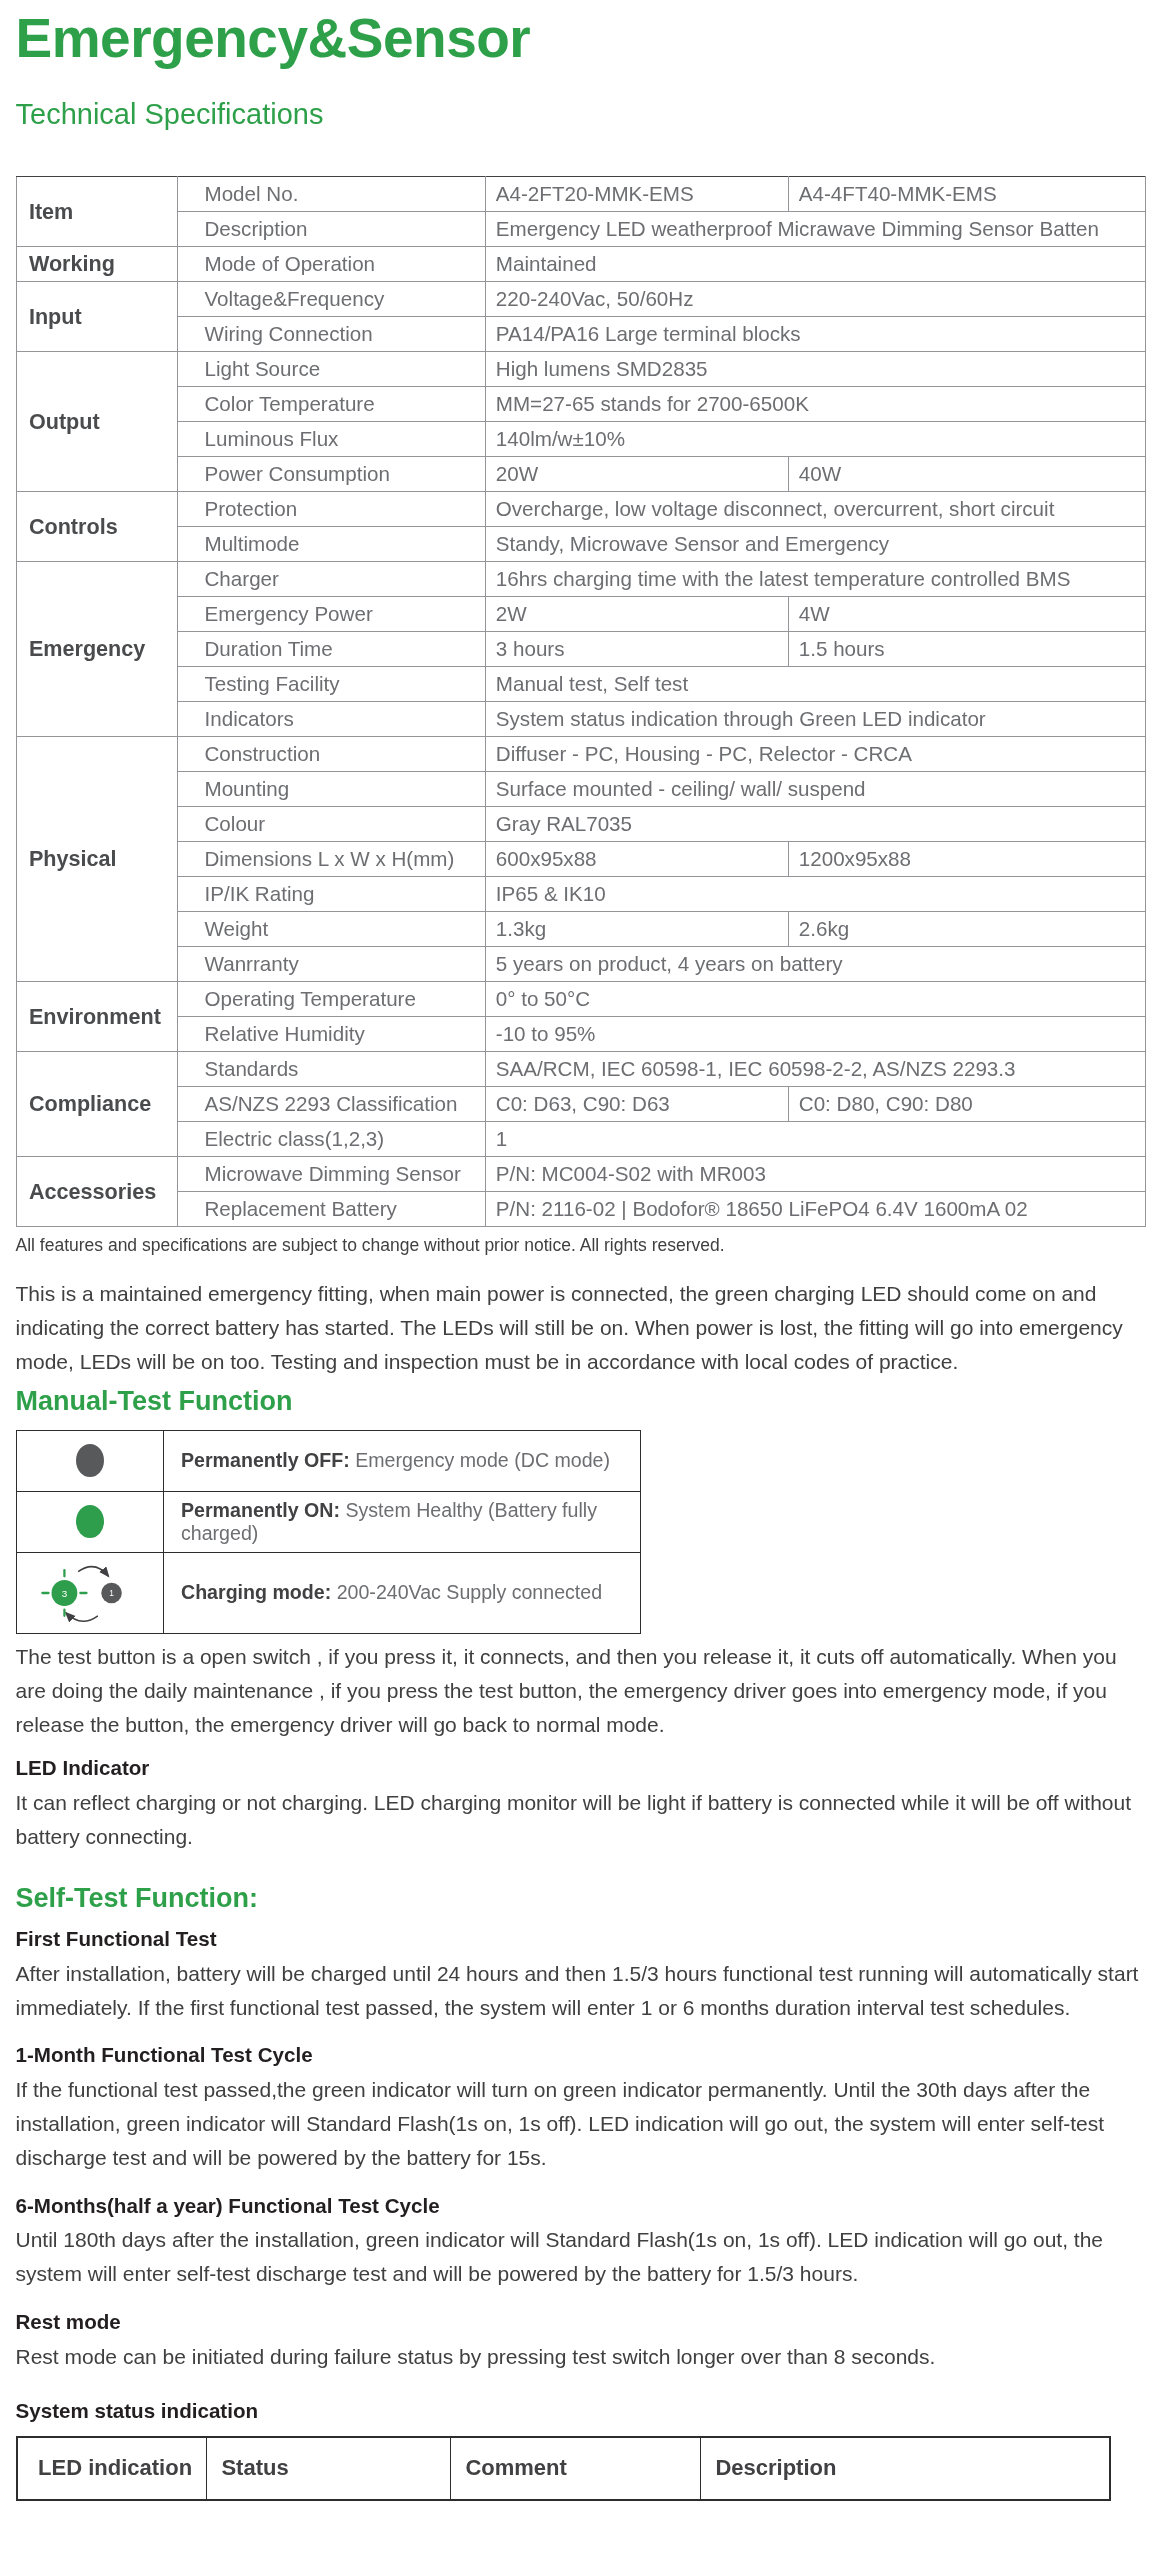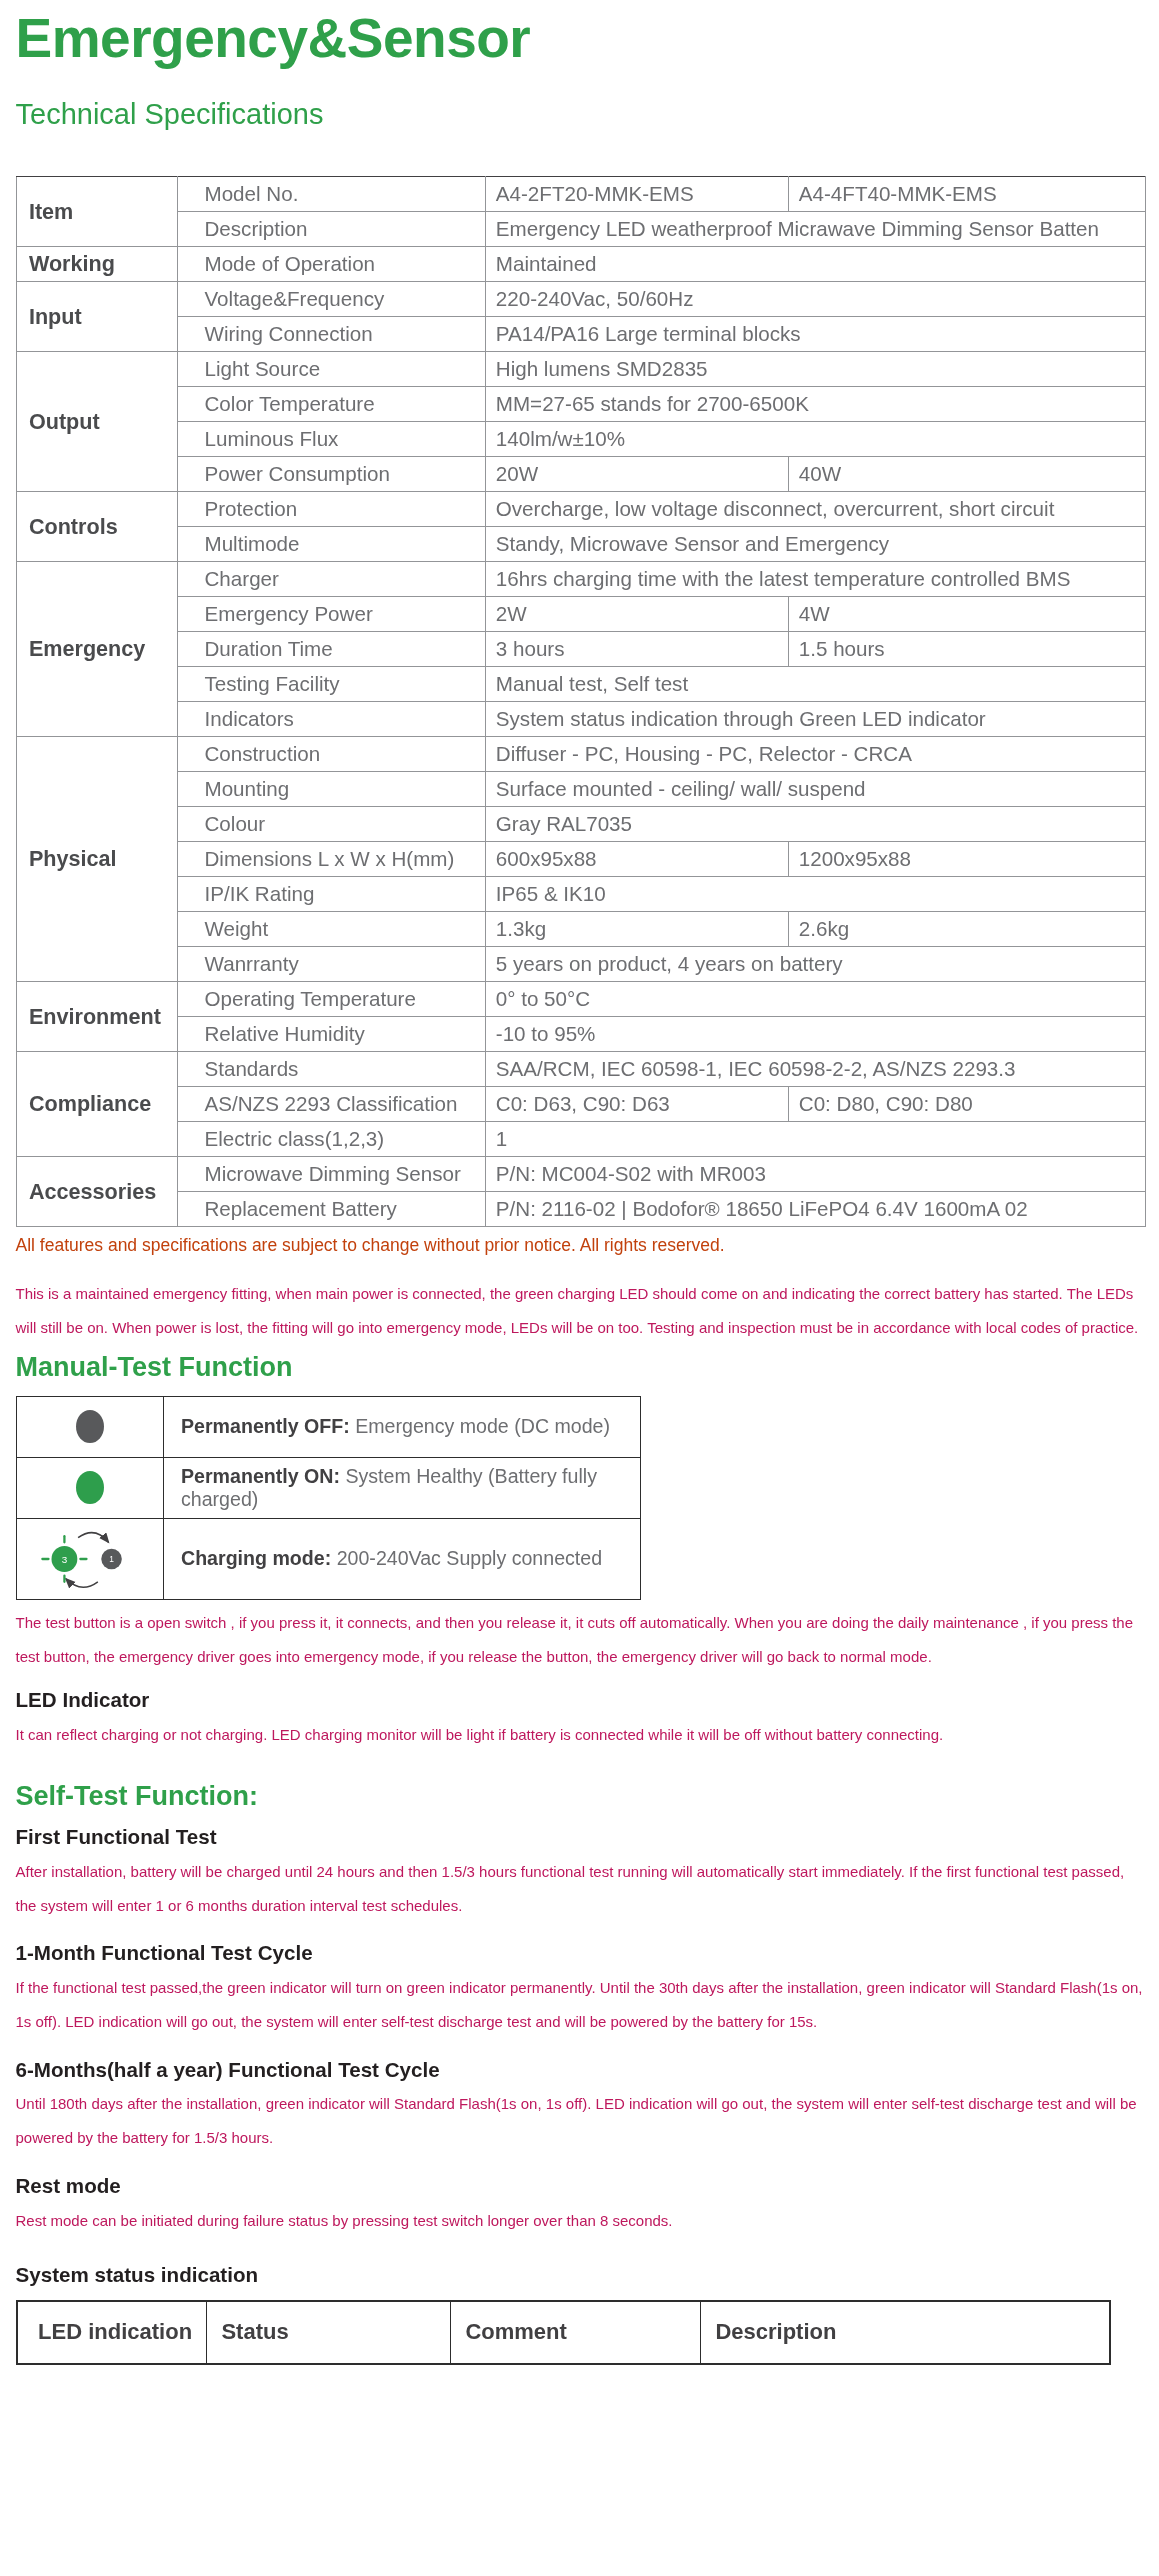--- a/index.html
+++ b/index.html
@@ -4,30 +4,30 @@
 <style>
   html,body{margin:0;padding:0;background:#ffffff;}
   body{width:1159px;height:2951px;overflow:hidden;font-family:"Liberation Sans",sans-serif;-webkit-font-smoothing:antialiased;}
   .page{width:1128px;margin:0 auto;padding-top:9.3px;}
   
   .title{font-size:55px;font-weight:bold;color:#2FA04A;letter-spacing:-0.5px;line-height:1.08;}
   .subtitle{font-size:29px;color:#2FA04A;margin-top:30px;line-height:1.05;font-weight:400;}
   .green-h1{font-size:32px;font-weight:bold;color:#2FA04A;margin-top:47px;line-height:1.1;}
   .green-h2{font-size:27px;font-weight:bold;color:#2FA04A;margin-top:7.2px;line-height:1.12;}
   .dark-h{font-size:20.6px;font-weight:bold;color:#231F20;line-height:1.15;}
-  .para{font-size:15px;color:#be185d;line-height:34px;}
+  .para{font-size:21px;color:#404040;line-height:34px;}
   
   table{border-collapse:collapse;}
   .spec{width:1128px;margin-top:47px;table-layout:fixed;}
   .spec td{border:0.5px solid #939598;height:34px;vertical-align:middle;font-size:20.6px;color:#6D6E71;padding:0 0 0 10.3px;overflow:hidden;white-space:nowrap;}
   .spec td.cat{font-weight:bold;color:#4A4B4D;font-size:21.6px;padding-left:12.4px;}
   .spec td.lbl{padding-left:27px;}
   .spec{border-top:1.5px solid #414042;border-bottom:1.5px solid #414042;}
   .spec tr.gs td{border-top:1.5px solid #414042;}
-  .footnote{font-size:17.5px;color:#c2410c;margin-top:8.2px;}
+  .footnote{font-size:17.5px;color:#404040;margin-top:8.2px;}
   
   .mt{width:623px;margin-top:13.4px;table-layout:fixed;border:1.5px solid #2D2D2D;}
   .mt td{border:1px solid #2D2D2D;vertical-align:middle;}
   .mt td.icon-cell{text-align:center;}
   .mt .r1 td{height:58px;} .mt .r2 td{height:58px;} .mt .r3 td{height:78px;}
   .mt .txt{font-size:19.6px;color:#6D6E71;padding-left:17.5px;}
   .mt .b{font-weight:bold;color:#414042;}
   
   .st{width:1093px;margin-top:13.4px;table-layout:fixed;border:2.1px solid #2D2D2D;}
   .st td,.st th{border:1px solid #2D2D2D;vertical-align:middle;font-size:20.6px;color:#6D6E71;padding:0 0 0 14.4px;text-align:left;white-space:pre-line;}

